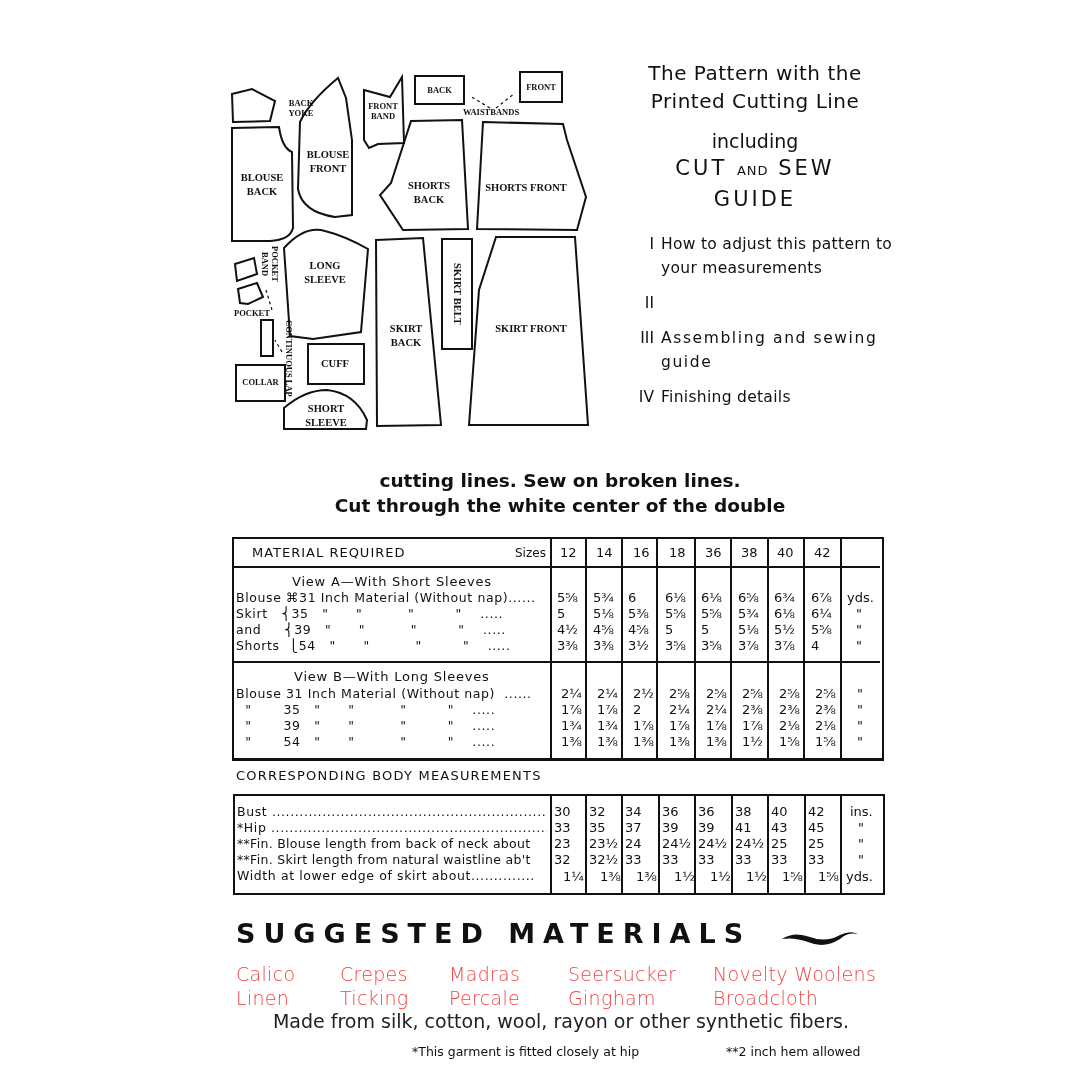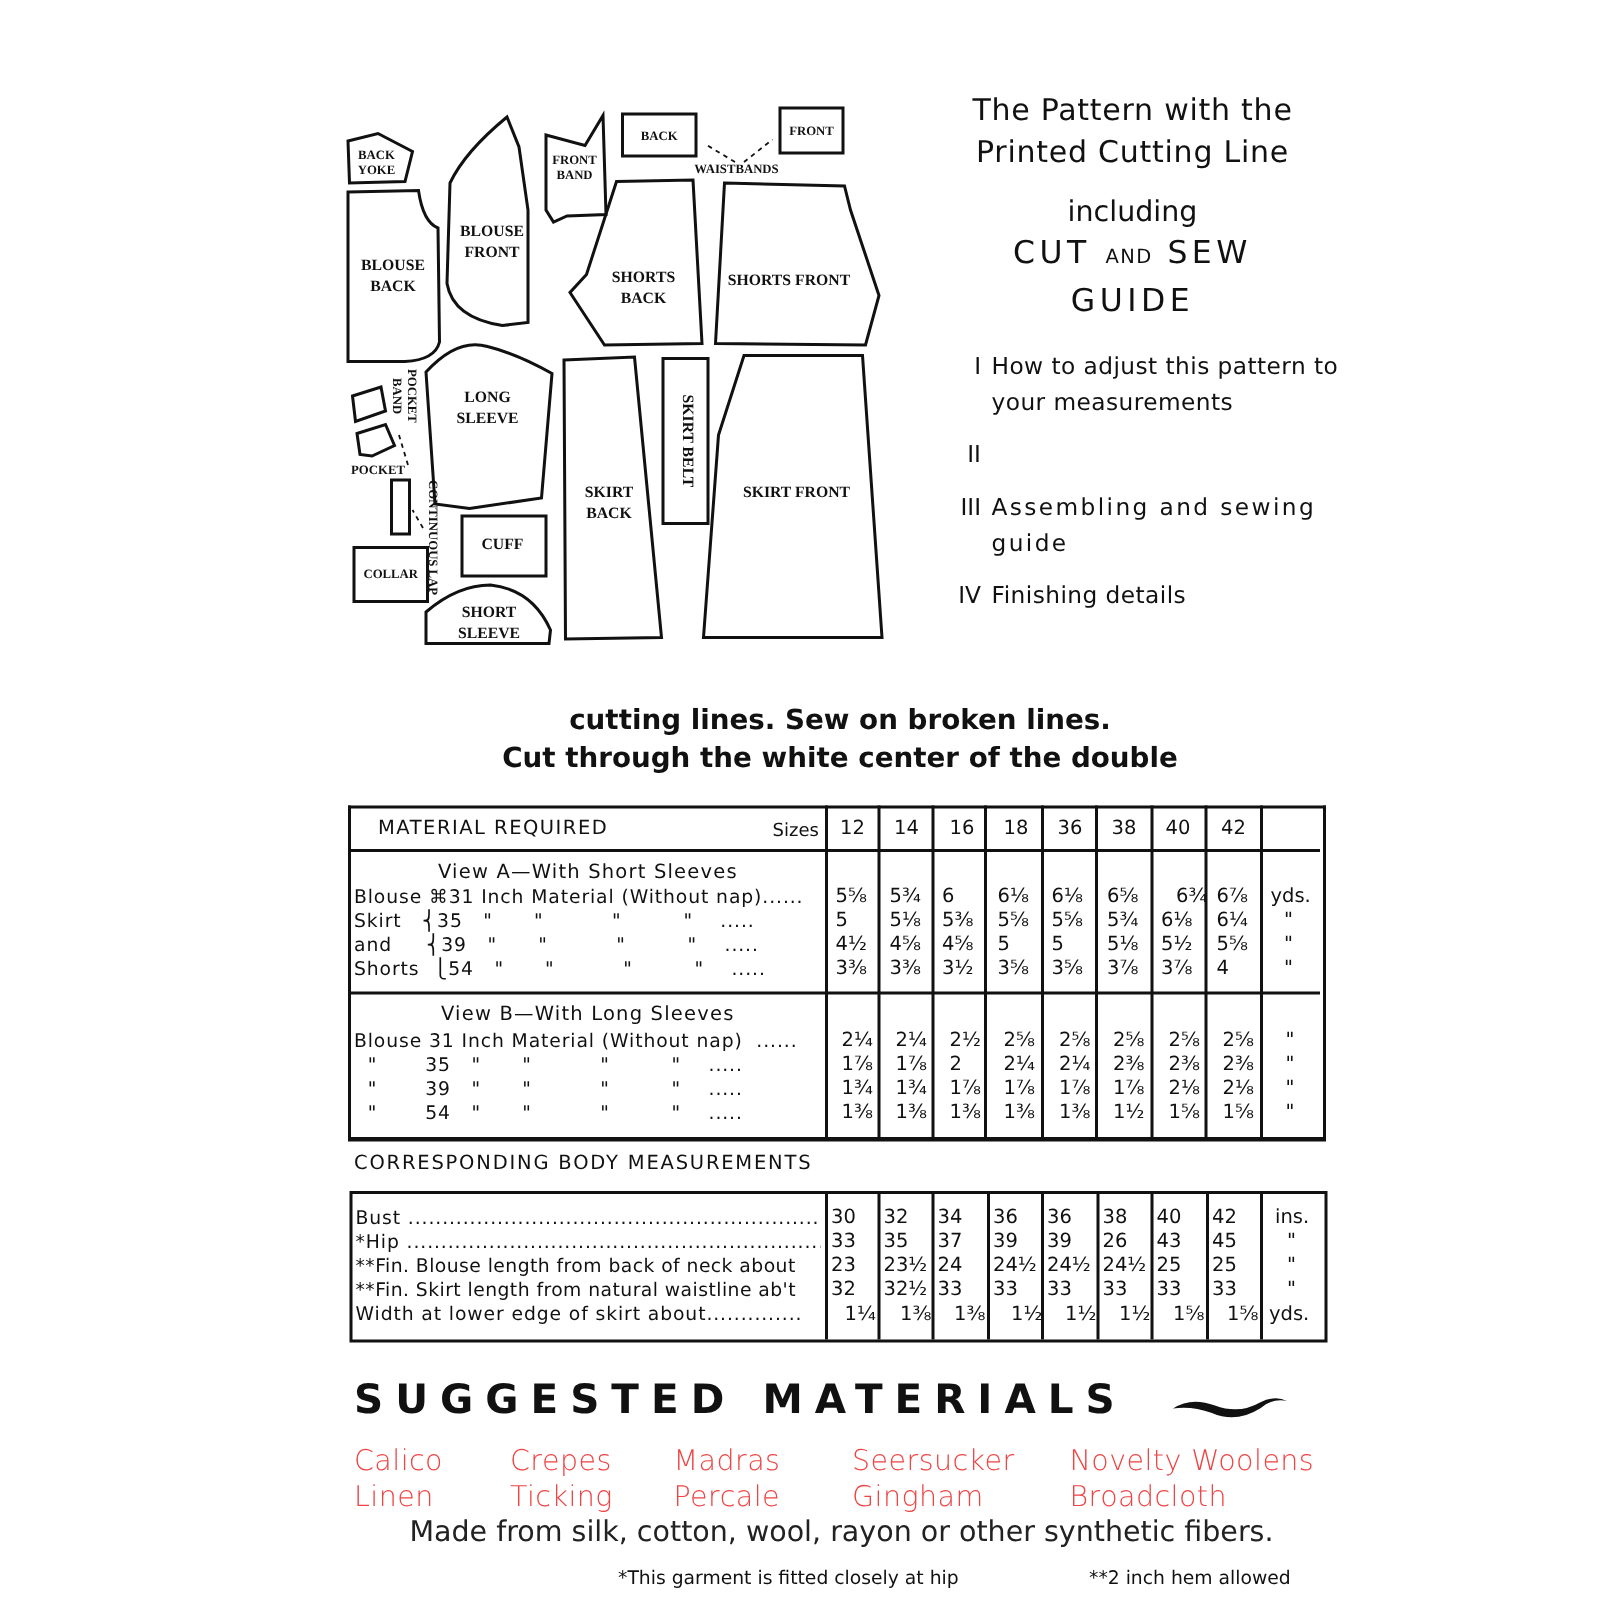--- a/index.html
+++ b/index.html
@@ -80,21 +80,21 @@
 
     <path d="M284 429 L284 408 Q305 390 327 390 Q355 393 367 420 L366 429 Z"></path>
   </svg>
   <svg class="diagram" width="600" height="440" fill="none" stroke="#111" stroke-width="1.2" stroke-dasharray="3 3">
     <path d="M490 108 L470 96"></path>
     <path d="M496 108 L515 93"></path>
     <path d="M272 310 L266 290"></path>
     <path d="M282 352 L275 340"></path>
   </svg>
 
-  <div class="piece-label small" style="left:234px;top:98px;width:34px;">BACK YOKE</div>
+  <div class="piece-label small" style="left:244px;top:98px;width:34px;padding-left:40px;">BACK YOKE</div>
   <div class="piece-label" style="left:236px;top:171px;width:52px;">BLOUSE BACK</div>
   <div class="piece-label" style="left:303px;top:148px;width:50px;">BLOUSE FRONT</div>
   <div class="piece-label small" style="left:364px;top:101px;width:38px;">FRONT BAND</div>
   <div class="piece-label small" style="left:415px;top:85px;width:49px;">BACK</div>
   <div class="piece-label small" style="left:520px;top:82px;width:42px;">FRONT</div>
   <div class="piece-label small" style="left:456px;top:107px;width:70px;">WAISTBANDS</div>
   <div class="piece-label" style="left:400px;top:179px;width:58px;">SHORTS BACK</div>
   <div class="piece-label" style="left:479px;top:181px;width:94px;">SHORTS FRONT</div>
   <div class="piece-label small vertical" style="left:258px;top:244px;height:40px;width:22px;">POCKET BAND</div>
   <div class="piece-label small" style="left:232px;top:308px;width:40px;">POCKET</div>
@@ -182,21 +182,21 @@
   <div class="cell lbl" style="left:236px;top:638px;">Shorts  ⎩54   "      "          "         "    .....</div>
 
   <div>
 
     <div class="cell" style="left:557px;top:590px;">5⅝</div>
     <div class="cell" style="left:593px;top:590px;">5¾</div>
     <div class="cell" style="left:628px;top:590px;">6</div>
     <div class="cell" style="left:665px;top:590px;">6⅛</div>
     <div class="cell" style="left:701px;top:590px;">6⅛</div>
     <div class="cell" style="left:738px;top:590px;">6⅝</div>
-    <div class="cell" style="left:774px;top:590px;margin-left:10px;">6¾</div>
+    <div class="cell" style="left:774px;top:590px;">6¾</div>
     <div class="cell" style="left:811px;top:590px;">6⅞</div>
     <div class="cell" style="left:847px;top:590px;">yds.</div>
 
     <div class="cell" style="left:557px;top:606px;">5</div>
     <div class="cell" style="left:593px;top:606px;">5⅛</div>
     <div class="cell" style="left:628px;top:606px;">5⅜</div>
     <div class="cell" style="left:665px;top:606px;">5⅝</div>
     <div class="cell" style="left:701px;top:606px;">5⅝</div>
     <div class="cell" style="left:738px;top:606px;">5¾</div>
     <div class="cell" style="left:774px;top:606px;">6⅛</div>
@@ -303,21 +303,21 @@
     <div class="cell" style="left:735px;top:804px;">38</div>
     <div class="cell" style="left:771px;top:804px;">40</div>
     <div class="cell" style="left:808px;top:804px;">42</div>
     <div class="cell" style="left:850px;top:804px;">ins.</div>
 
     <div class="cell" style="left:554px;top:820px;">33</div>
     <div class="cell" style="left:589px;top:820px;">35</div>
     <div class="cell" style="left:625px;top:820px;">37</div>
     <div class="cell" style="left:662px;top:820px;">39</div>
     <div class="cell" style="left:698px;top:820px;">39</div>
-    <div class="cell" style="left:735px;top:820px;">26</div>
+    <div class="cell" style="left:735px;top:820px;">41</div>
     <div class="cell" style="left:771px;top:820px;">43</div>
     <div class="cell" style="left:808px;top:820px;">45</div>
     <div class="cell" style="left:858px;top:820px;">"</div>
 
     <div class="cell" style="left:554px;top:836px;">23</div>
     <div class="cell" style="left:589px;top:836px;">23½</div>
     <div class="cell" style="left:625px;top:836px;">24</div>
     <div class="cell" style="left:662px;top:836px;">24½</div>
     <div class="cell" style="left:698px;top:836px;">24½</div>
     <div class="cell" style="left:735px;top:836px;">24½</div>

